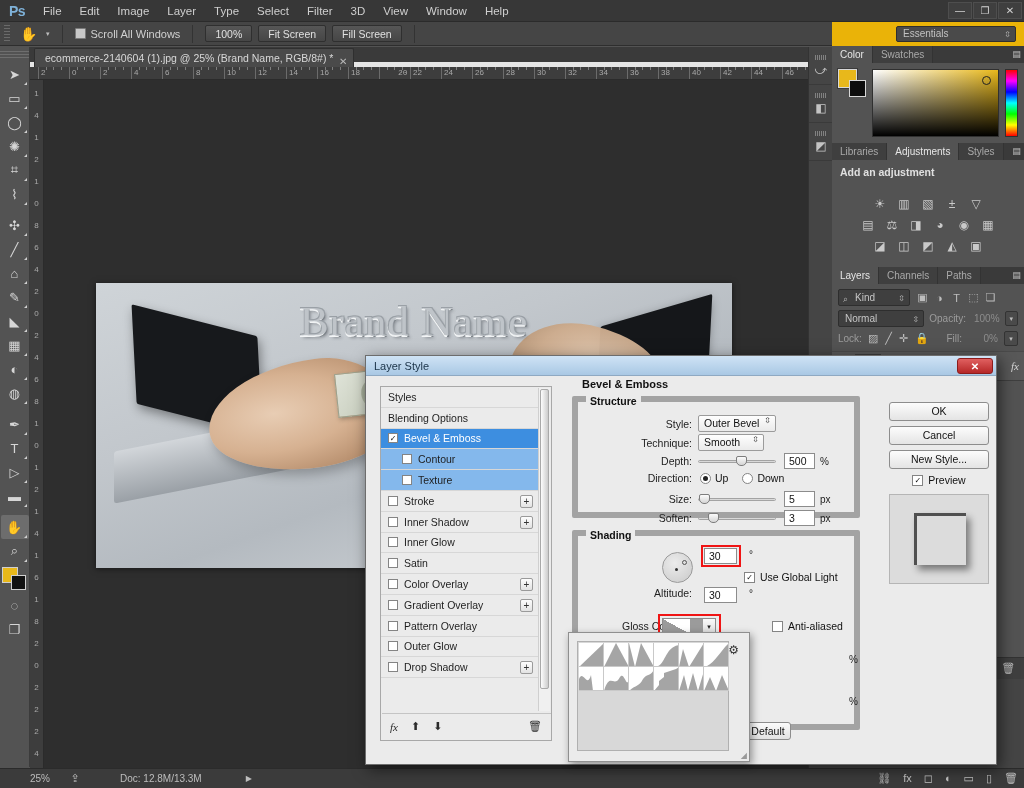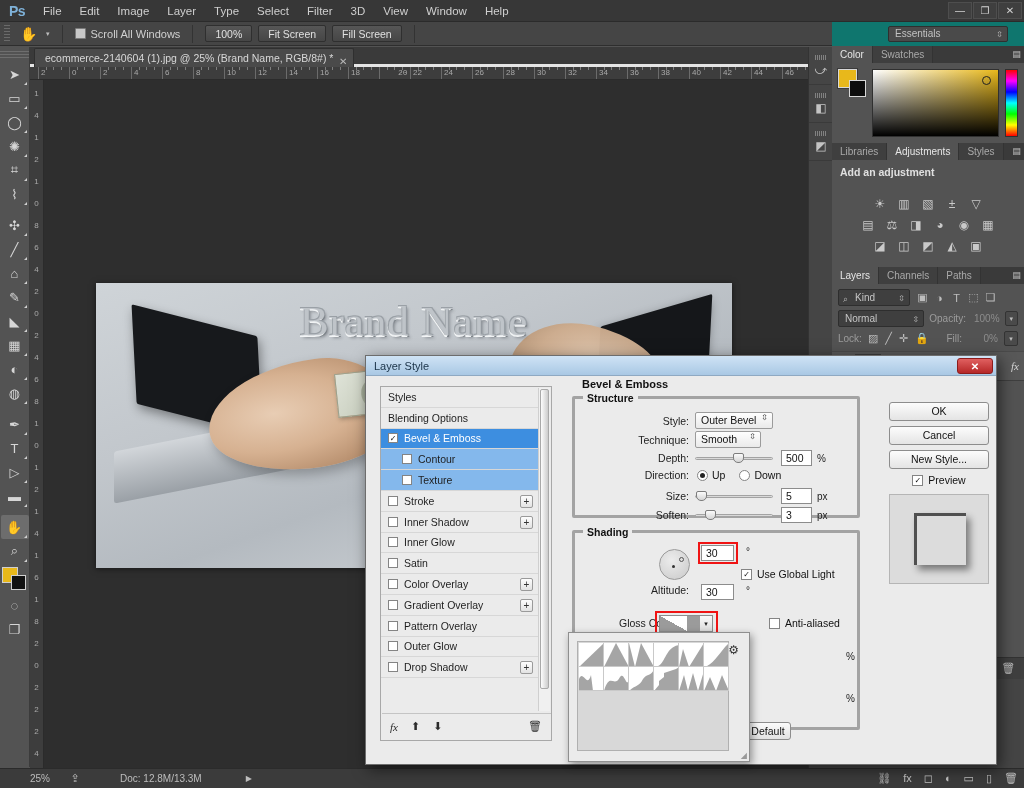--- a/index.html
+++ b/index.html
@@ -53,21 +53,21 @@
     display:inline-block;
   }
   .opt-btn {
     height:17px; padding:0 9px; line-height:16px; font-size:10.5px; color:#e0e0e0;
     background:linear-gradient(#565656,#464646); border:1px solid #2f2f2f; border-radius:2px;
   }
 
   
   .tabstrip {
     position:absolute; left:30px; top:47px; width:778px; height:20px;
-    background:#3a3a3a; border-bottom:3px solid #e5e5e5;
+    background:#3a3a3a; border-bottom:5px solid #e5e5e5;
   }
   .doctab {
     position:absolute; left:4px; top:1px; height:19px; padding:0 20px 0 10px;
     background:#4a4a4a; color:#d8d8d8; font-size:10.5px; line-height:19px;
     border:1px solid #2f2f2f; border-bottom:none; border-radius:2px 2px 0 0;
     white-space:nowrap;
   }
   .doctab .x { position:absolute; right:6px; top:3px; font-size:10px; color:#b9b9b9; }
 
   
@@ -179,22 +179,22 @@
     color:#c4c4c4; font-size:12px; }
   .is-grip { width:12px; height:5px;
     background:repeating-linear-gradient(to right,#828282 0 1px,transparent 1px 2px);
     margin-bottom:3px; }
 
   
   .rightdock {
     position:absolute; left:832px; top:22px; width:192px; height:746px;
     background:#454545;
   }
-  .wsbar { height:24px; display:flex; align-items:center; justify-content:flex-end; padding-right:16px;
-    background:#0f766e; }
+  .wsbar { height:24px; display:flex; align-items:center; justify-content:flex-end; padding-right:8px;
+    background:#eab308; }
   .ws-select {
     width:120px; height:16px; background:#4a4a4a; border:1px solid #2f2f2f;
     color:#c2c2c2; font-size:10px; line-height:14px; padding-left:6px; position:relative;
     border-radius:2px;
   }
   .ws-select .arr { position:absolute; right:4px; top:1px; font-size:8px; color:#bbb; }
   .ptabs { display:flex; height:17px; background:#3a3a3a; align-items:stretch; position:relative; }
   .ptab {
     padding:0 8px; font-size:10px; color:#a9a9a9; line-height:17px; background:#3f3f3f;
     border-right:1px solid #333;
@@ -332,21 +332,21 @@
   .sl-foot {
     position:absolute; left:1px; bottom:1px; width:169px; height:26px;
     background:#ebebeb; border-top:1px solid #c4c4c4;
     display:flex; align-items:center; gap:13px; padding-left:8px; color:#2b2b2b; font-size:11px;
   }
   .sl-trash { position:absolute; right:9px; top:6px; font-size:11px; }
 
   
   .main-pane { position:absolute; left:198px; top:26px; width:300px; height:360px; }
   .grp {
-    position:absolute; border:3px solid #a3a3a3; border-radius:2px;
+    position:absolute; border:6px solid #a3a3a3; border-radius:2px;
   }
   .grp-label {
     position:absolute; top:-7px; left:8px; background:#ebebeb; padding:0 4px;
     font-size:10.5px; color:#111; font-weight:bold;
   }
   .sec-title {
     position:absolute; left:18px; top:0; font-size:11px; color:#111; font-weight:bold;
   }
   .frow { position:absolute; display:flex; align-items:center;margin-left:42px; }
   .flabel { text-align:right; font-size:10.5px; color:#222; }

